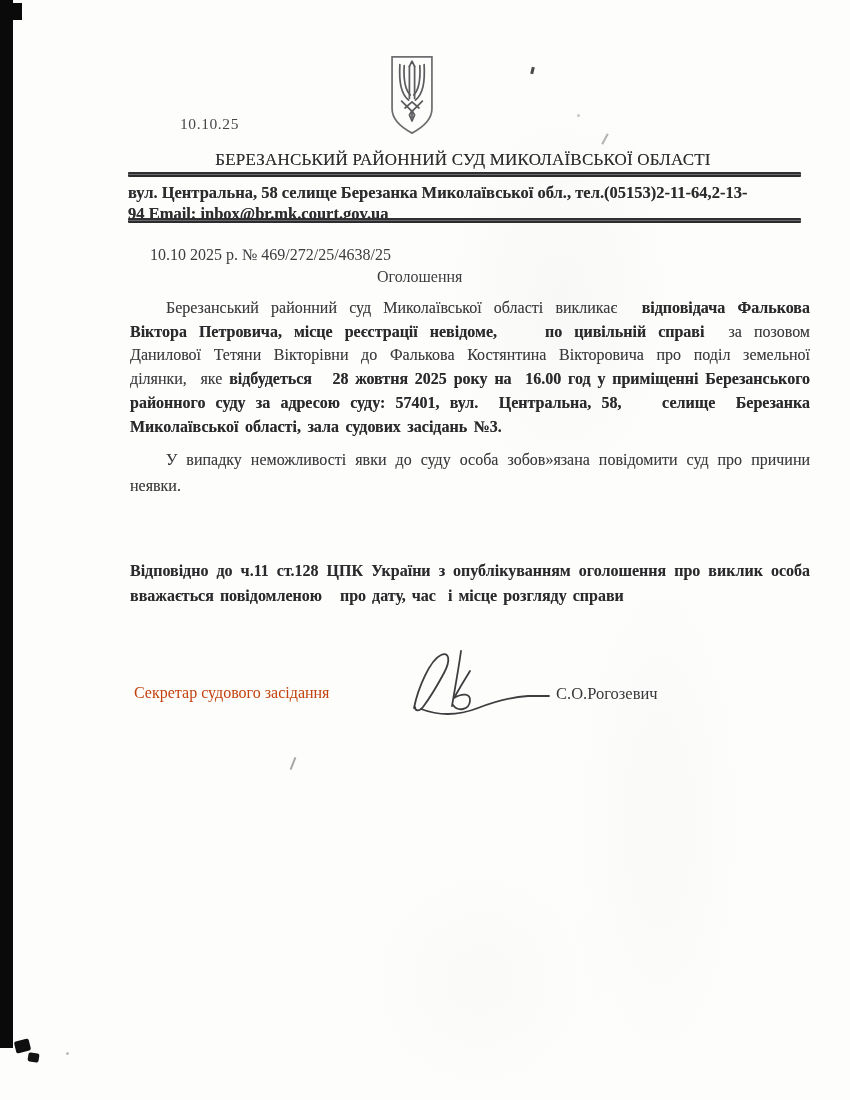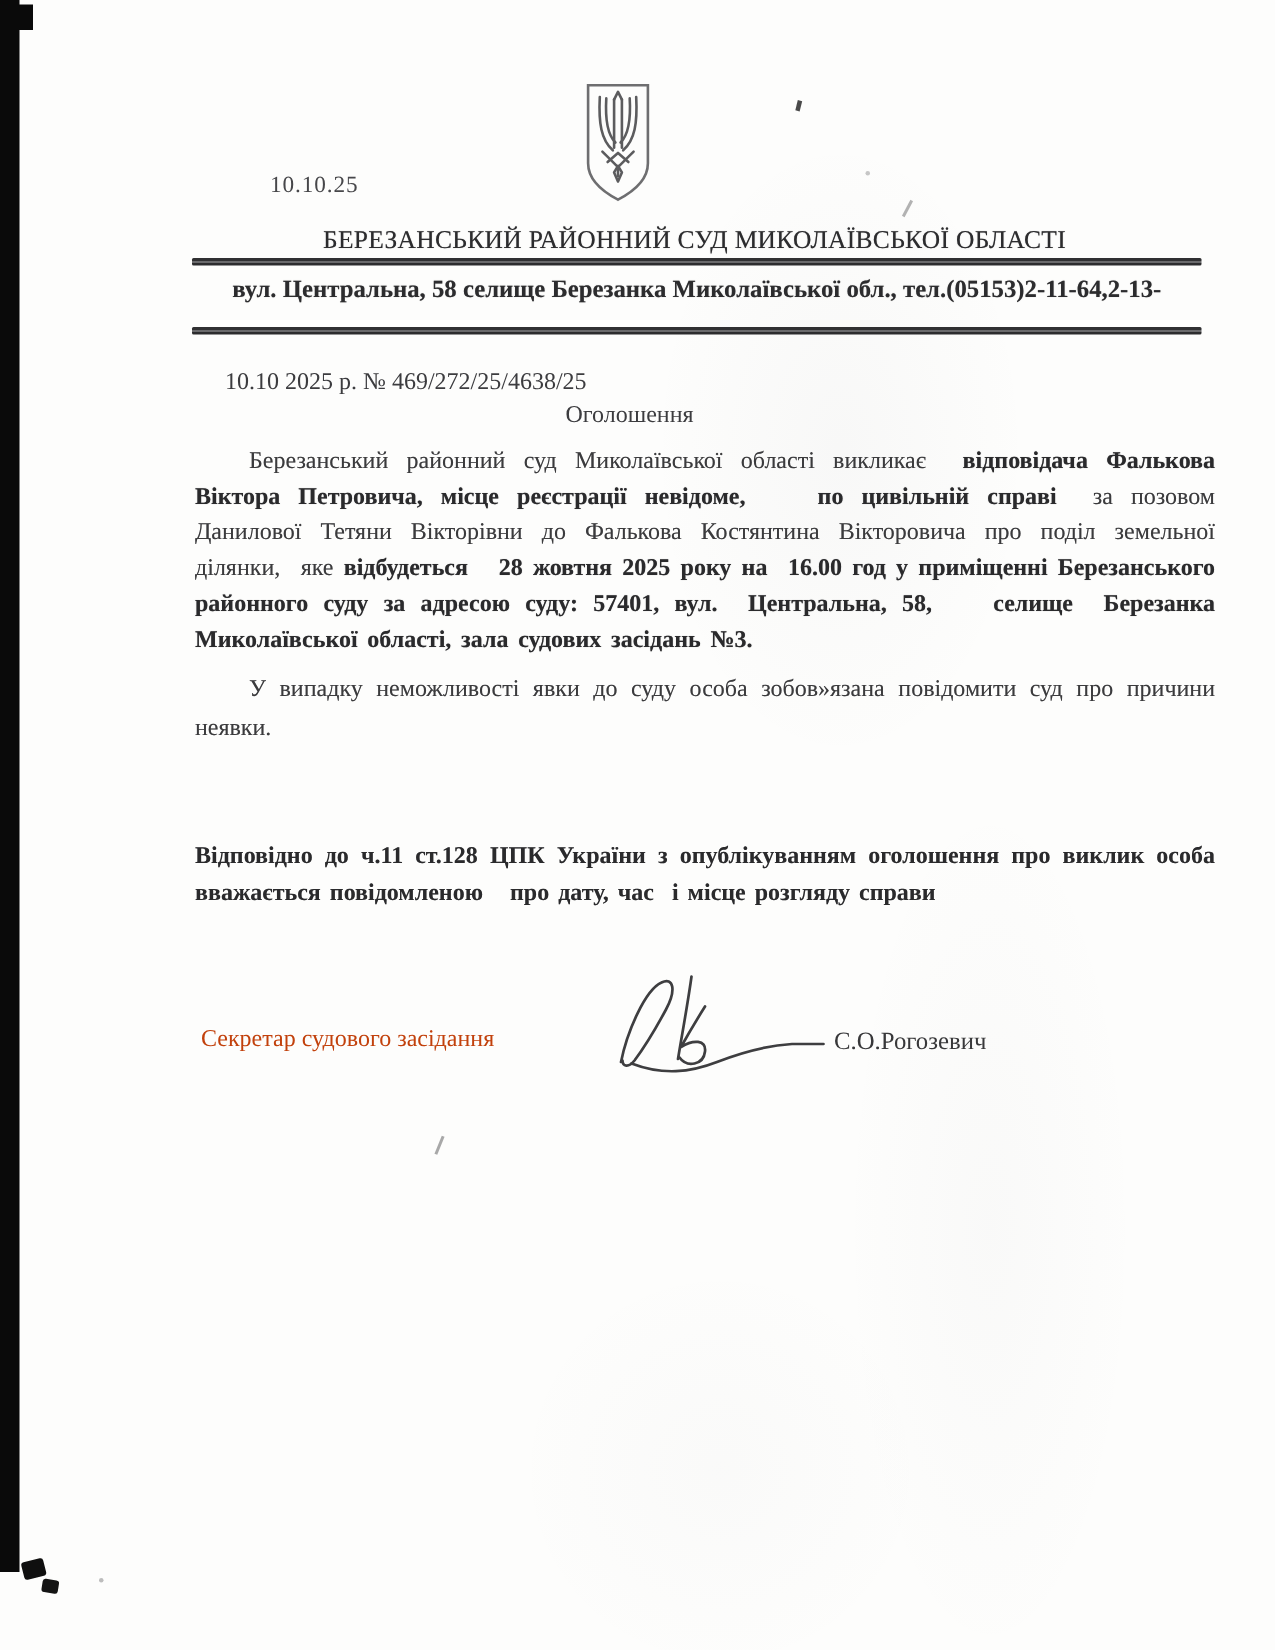--- a/index.html
+++ b/index.html
@@ -35,21 +35,21 @@
     position:absolute;left:118px;top:150px;width:690px;text-align:center;
     font-weight:normal;font-size:17px;letter-spacing:0.2px;color:#2c2c2e;
     text-shadow:0 0 0.5px rgba(45,45,48,0.55);
   }
   .rule{position:absolute;left:128px;width:673px;height:5px;
     background:linear-gradient(#303032 0 45%, #6a6a6c 45% 62%, #2c2c2e 62% 100%);
     border-radius:1px;}
   .rule-1{top:172px;}
   .rule-2{top:218px;}
   .address{
-    position:absolute;left:128px;top:183px;width:673px;text-align:center;
+    position:absolute;left:128px;top:183px;width:673px;
     font-weight:bold;font-size:16.5px;line-height:20.5px;color:#2c2c2e;
     text-shadow:0 0 0.5px rgba(45,45,48,0.5);
   }
   .ref-line{position:absolute;left:150px;top:246px;font-size:16px;color:#3c3c3f;}
   .doc-title{position:absolute;left:377px;top:268px;font-size:16px;color:#3c3c3f;}
 
   .para{
     position:absolute;left:130px;width:680px;text-align:justify;
     font-size:16px;color:#3b3b3d;text-shadow:0 0 0.4px rgba(60,60,64,0.4);
   }
@@ -95,20 +95,21 @@
       <path d="M22,63 L30,56 L38,63"></path>
       <path d="M30,67 L30,74"></path>
       <path d="M27,71 L30,78 L33,71 L30,66 Z"></path>
     </g>
   </svg>
 
   <div class="court-name">БЕРЕЗАНСЬКИЙ РАЙОННИЙ СУД МИКОЛАЇВСЬКОЇ ОБЛАСТІ</div>
   <div class="rule rule-1"></div>
   <div class="address">
     <div>вул. Центральна, 58 селище Березанка Миколаївської обл., тел.(05153)2-11-64,2-13-</div>
+    <div>94 Email: inbox@br.mk.court.gov.ua</div>
   </div>
   <div class="rule rule-2"></div>
 
   <div class="ref-line">10.10 2025 р. № 469/272/25/4638/25</div>
   <div class="doc-title">Оголошення</div>
 
   <div class="para p1"><span>Березанський районний суд Миколаївської області викликає&nbsp; </span><b>відповідача Фалькова Віктора Петровича, місце реєстрації невідоме,&nbsp;&nbsp;&nbsp; по цивільній справі</b><span>&nbsp; за позовом Данилової Тетяни Вікторівни до Фалькова Костянтина Вікторовича про поділ земельної ділянки,&nbsp; яке </span><b>відбудеться&nbsp;&nbsp; 28 жовтня 2025 року на&nbsp; 16.00 год у приміщенні Березанського районного суду за адресою суду: 57401, вул.&nbsp; Центральна, 58,&nbsp;&nbsp;&nbsp; селище&nbsp; Березанка Миколаївської області, зала судових засідань №3.</b></div>
 
   <div class="para p2">У випадку неможливості явки до суду особа зобов»язана повідомити суд про причини неявки.</div>
   <div class="para p4">Відповідно до ч.11 ст.128 ЦПК України з опублікуванням оголошення про виклик особа вважається повідомленою&nbsp;&nbsp; про дату, час&nbsp; і місце розгляду справи</div>

